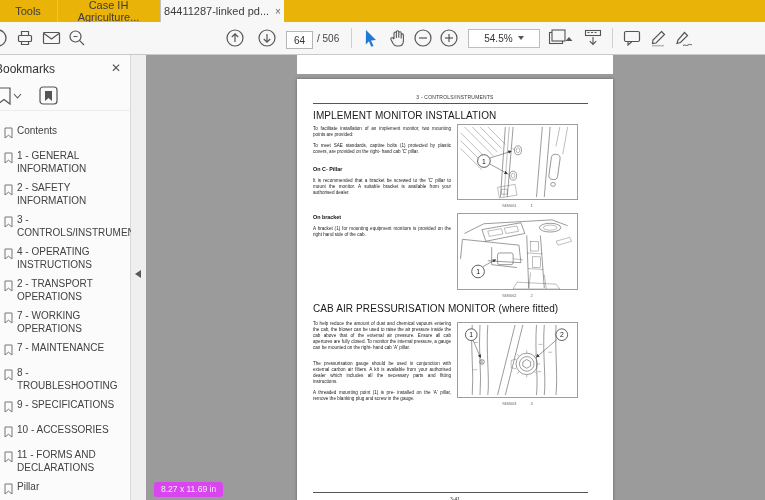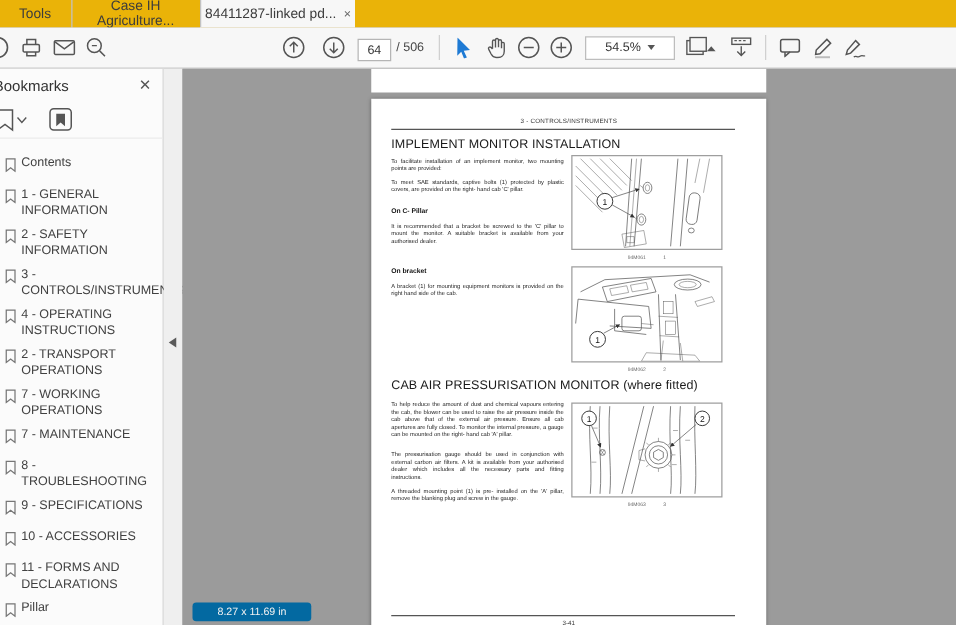--- a/index.html
+++ b/index.html
@@ -75,21 +75,21 @@
 
   .figbox { position:absolute; left:160px; width:121px; border:1px solid #9e9e9e; background:#fff; }
   .fig1 { top:45px; height:76px; }
   .fig2 { top:134px; height:77px; }
   .fig3 { top:243px; height:76px; }
   .figcap { position:absolute; left:160px; width:121px; display:flex; justify-content:center; gap:14px;
             font-size:4px; color:#666; }
   .cap1 { top:124px; } .cap2 { top:214px; } .cap3 { top:322px; }
   .pgnum { position:absolute; left:0; top:417px; width:316px; text-align:center; font-size:5px; color:#333; }
 
-  .size-tooltip { position:absolute; left:8px; top:427px; height:15px; padding:0 20px; background:#0369a1;
+  .size-tooltip { position:absolute; left:8px; top:427px; height:15px; padding:0 7px; background:#d946ef;
                   border-radius:3px; color:#f2f2f2; font-size:8.5px; line-height:15px; }
 
   .figsvg { width:100%; height:100%; display:block; }
   .figsvg path, .figsvg line, .figsvg ellipse, .figsvg circle, .figsvg rect, .figsvg polygon
     { fill:none; stroke:#555; stroke-width:.6; }
   .figsvg .callout { fill:#fff; stroke:#333; stroke-width:.8; }
   .figsvg text { fill:#111; stroke:none; font-size:7px; font-family:"Liberation Sans",sans-serif; }
   .figsvg .ah { fill:#333; stroke:none; }
   .figsvg .thin { stroke-width:.4; }
 </style>

